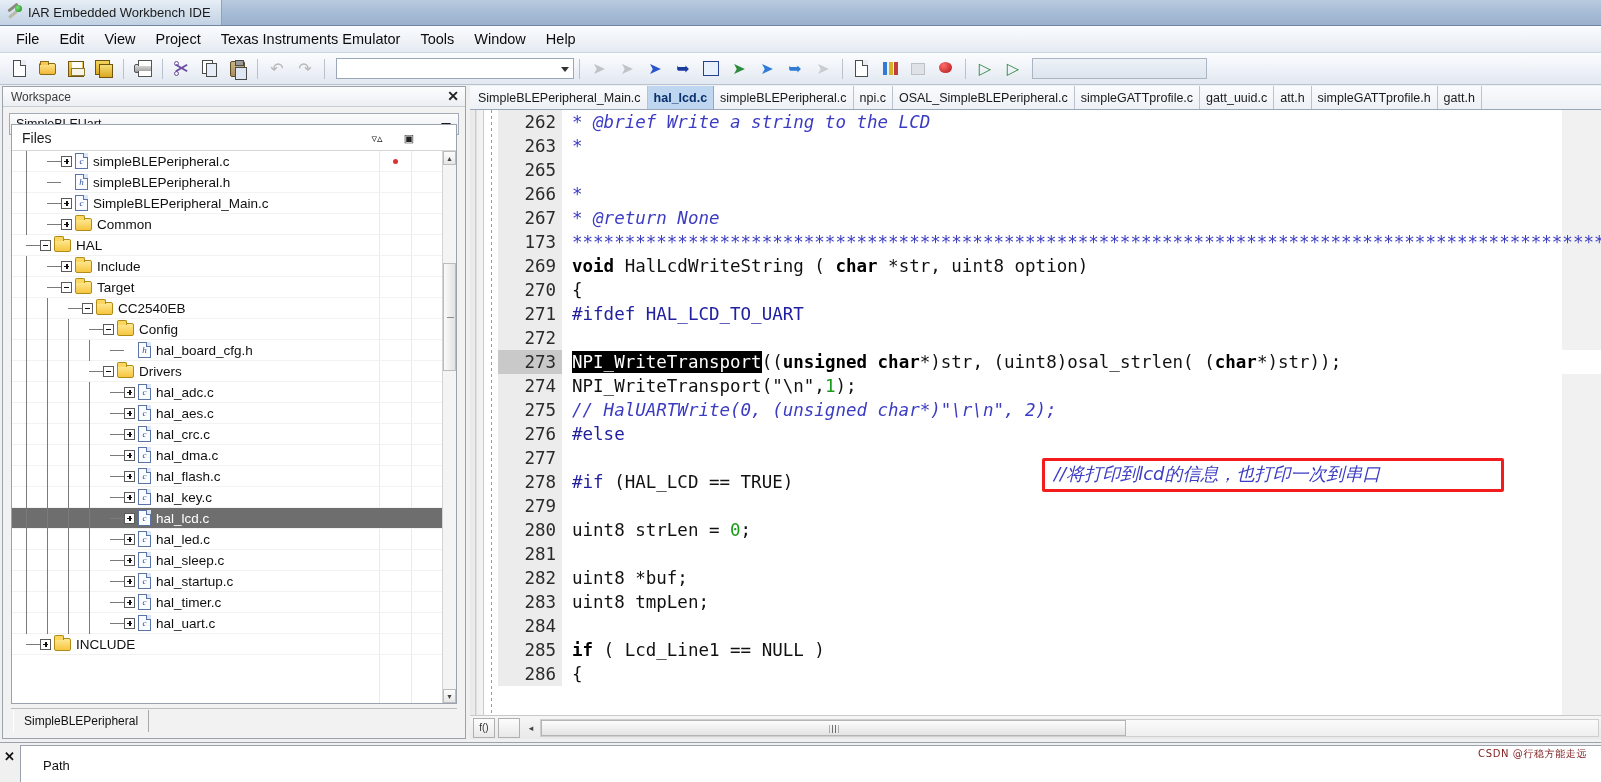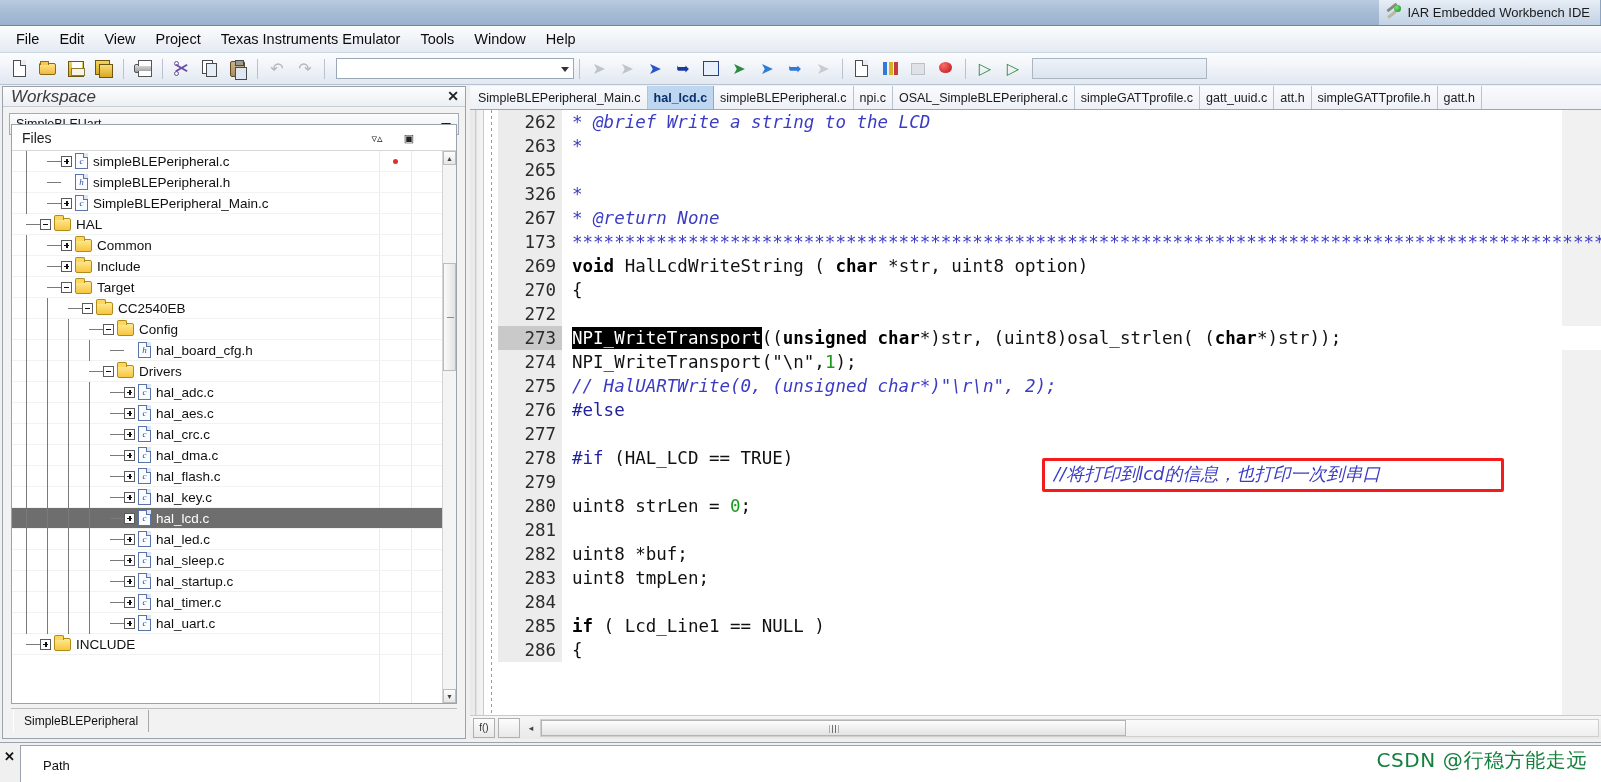--- a/index.html
+++ b/index.html
@@ -16,21 +16,20 @@
     background: #f0f0f0;
   }
 
   
   .titlebar {
     position: absolute; left: 0; top: 0; width: 1601px; height: 26px;
     background: linear-gradient(to bottom, #b9cbe0 0%, #a8bdd6 45%, #9ab2ce 100%);
     border-bottom: 1px solid #6f86a3;
     display: flex; align-items: center;
     overflow: hidden;
-    justify-content: flex-end;
   }
   .titlebar .tb-left {
     display: flex; align-items: center;
     padding: 0 10px 0 6px; height: 26px;
     background: linear-gradient(to bottom, #e7eef6 0%, #d3dfec 50%, #c2d2e4 100%);
     border-right: 1px solid #8ea4be;
     border-bottom: 1px solid #8ea4be;
   }
   .tb-icon { width: 16px; height: 16px; margin-right: 6px; position: relative; flex: none; }
   .tb-icon .wrench {
@@ -136,21 +135,21 @@
   .ws-panel {
     position: absolute; left: 2px; top: 86px; width: 464px; height: 653px;
     background: #f2f2f2; border: 1px solid #9aa3ad;
   }
   .ws-header {
     height: 20px; background: linear-gradient(to bottom,#fdfdfd,#eceff3);
     border-bottom: 1px solid #c7ccd3;
     display: flex; align-items: center; padding: 0 4px 0 8px;
     position: relative;
   }
-  .ws-header-title { font-size: 17px; color: #3a3a3a; font-style: italic; }
+  .ws-header-title { font-size: 12px; color: #3a3a3a; }
   .ws-close {
     position: absolute; right: 6px; top: 2px; font-size: 14px; color: #222;
     line-height: 14px; cursor: default; font-weight: bold;
   }
   .ws-combo {
     margin: 6px 6px 0 6px; height: 22px;
     background: linear-gradient(to bottom,#fcfcfc,#eaeef3);
     border: 1px solid #a3abb6; display: flex; align-items: center;
     padding-left: 6px; position: relative;
   }
@@ -350,22 +349,22 @@
     position: absolute; left: 0; top: 742px; width: 1601px; height: 40px;
     background: #f0f0f0; border-top: 1px solid #9aa3ad;
   }
   .bs-close { position: absolute; left: 4px; top: 6px; font-size: 13px; font-weight: bold; color: #111; }
   .bs-box {
     position: absolute; left: 20px; top: 2px; right: 0; bottom: 0;
     background: #fff; border: 1px solid #9aa3ad; border-right: none; border-bottom:none;
   }
   .bs-text { position: absolute; left: 22px; top: 12px; font-size: 13px; color: #111; }
   .watermark {
-    position: absolute; right: 14px; top: 747px; font-size: 20px;
-    color: #15803d; letter-spacing: 0.6px; z-index: 50;
+    position: absolute; right: 14px; top: 747px; font-size: 10px;
+    color: #7f1d1d; letter-spacing: 0.6px; z-index: 50;
     font-family: "DejaVu Sans", sans-serif;
   }
   .editor-gap {
     position: absolute; left: 466px; top: 86px; width: 4px; height: 653px; background: #f0f0f0;
   }
 </style>
 </head>
 <body>
 
 <div id="app">
@@ -558,38 +557,38 @@
             <span class="hline" style="left: 35px; width: 14px;"></span>
             <span class="tree-indent" style="width: 49px;"></span>
             <span class="pmbox">
               <span class="h"></span>
               <span class="v"></span>
             </span>
             <span class="file-ic">c</span>
             <span class="node-label">SimpleBLEPeripheral_Main.c</span>
           </div>
           <div class="tree-row">
+            <span class="vline" style="left: 14px;"></span>
+            <span class="hline" style="left: 35px; width: 14px;"></span>
+            <span class="tree-indent" style="width: 49px;"></span>
+            <span class="pmbox">
+              <span class="h"></span>
+              <span class="v"></span>
+            </span>
+            <span class="fold-ic"></span>
+            <span class="node-label">Common</span>
+          </div>
+          <div class="tree-row">
             <span class="hline" style="left: 14px; width: 14px;"></span>
             <span class="tree-indent" style="width: 28px;"></span>
             <span class="pmbox">
               <span class="h"></span>
             </span>
             <span class="fold-ic"></span>
             <span class="node-label">HAL</span>
-          </div>
-          <div class="tree-row">
-            <span class="vline" style="left: 14px;"></span>
-            <span class="hline" style="left: 35px; width: 14px;"></span>
-            <span class="tree-indent" style="width: 49px;"></span>
-            <span class="pmbox">
-              <span class="h"></span>
-              <span class="v"></span>
-            </span>
-            <span class="fold-ic"></span>
-            <span class="node-label">Common</span>
           </div>
           <div class="tree-row">
             <span class="vline" style="left: 14px;"></span>
             <span class="hline" style="left: 35px; width: 14px;"></span>
             <span class="tree-indent" style="width: 49px;"></span>
             <span class="pmbox">
               <span class="h"></span>
               <span class="v"></span>
             </span>
             <span class="fold-ic"></span>
@@ -890,38 +889,42 @@
             <span class="ctext"><span class="cm"> * @brief   Write a string to the LCD</span></span>
           </div>
           <div class="code-line">
             <span class="lnum">263</span>
             <span class="ctext"><span class="cm"> *</span></span>
           </div>
           <div class="code-line">
             <span class="lnum">265</span>
           </div>
           <div class="code-line">
-            <span class="lnum">326</span>
+            <span class="lnum">266</span>
             <span class="ctext"><span class="cm"> *</span></span>
           </div>
           <div class="code-line">
             <span class="lnum">267</span>
             <span class="ctext"><span class="cm"> * @return  None</span></span>
           </div>
           <div class="code-line">
             <span class="lnum">173</span>
             <span class="ctext"><span class="cm"> **************************************************************************************************</span></span>
           </div>
           <div class="code-line">
             <span class="lnum">269</span>
             <span class="ctext"><span class="kw">void</span><span class="pl"> HalLcdWriteString ( </span><span class="kw">char</span><span class="pl"> *str, uint8 option)</span></span>
           </div>
           <div class="code-line">
             <span class="lnum">270</span>
             <span class="ctext"><span class="pl">{</span></span>
+          </div>
+          <div class="code-line">
+            <span class="lnum">271</span>
+            <span class="ctext"><span class="pp">#ifdef HAL_LCD_TO_UART</span></span>
           </div>
           <div class="code-line">
             <span class="lnum">272</span>
             <span class="ctext"><span class="cm"></span></span>
           </div>
           <div class="code-line cur">
             <span class="lnum">273</span>
             <span class="ctext"><span class="sel-black">NPI_WriteTransport</span><span class="pl">((</span><span class="kw">unsigned char</span><span class="pl">*)str, (uint8)osal_strlen( (</span><span class="kw">char</span><span class="pl">*)str));</span></span>
           </div>
           <div class="code-line">

